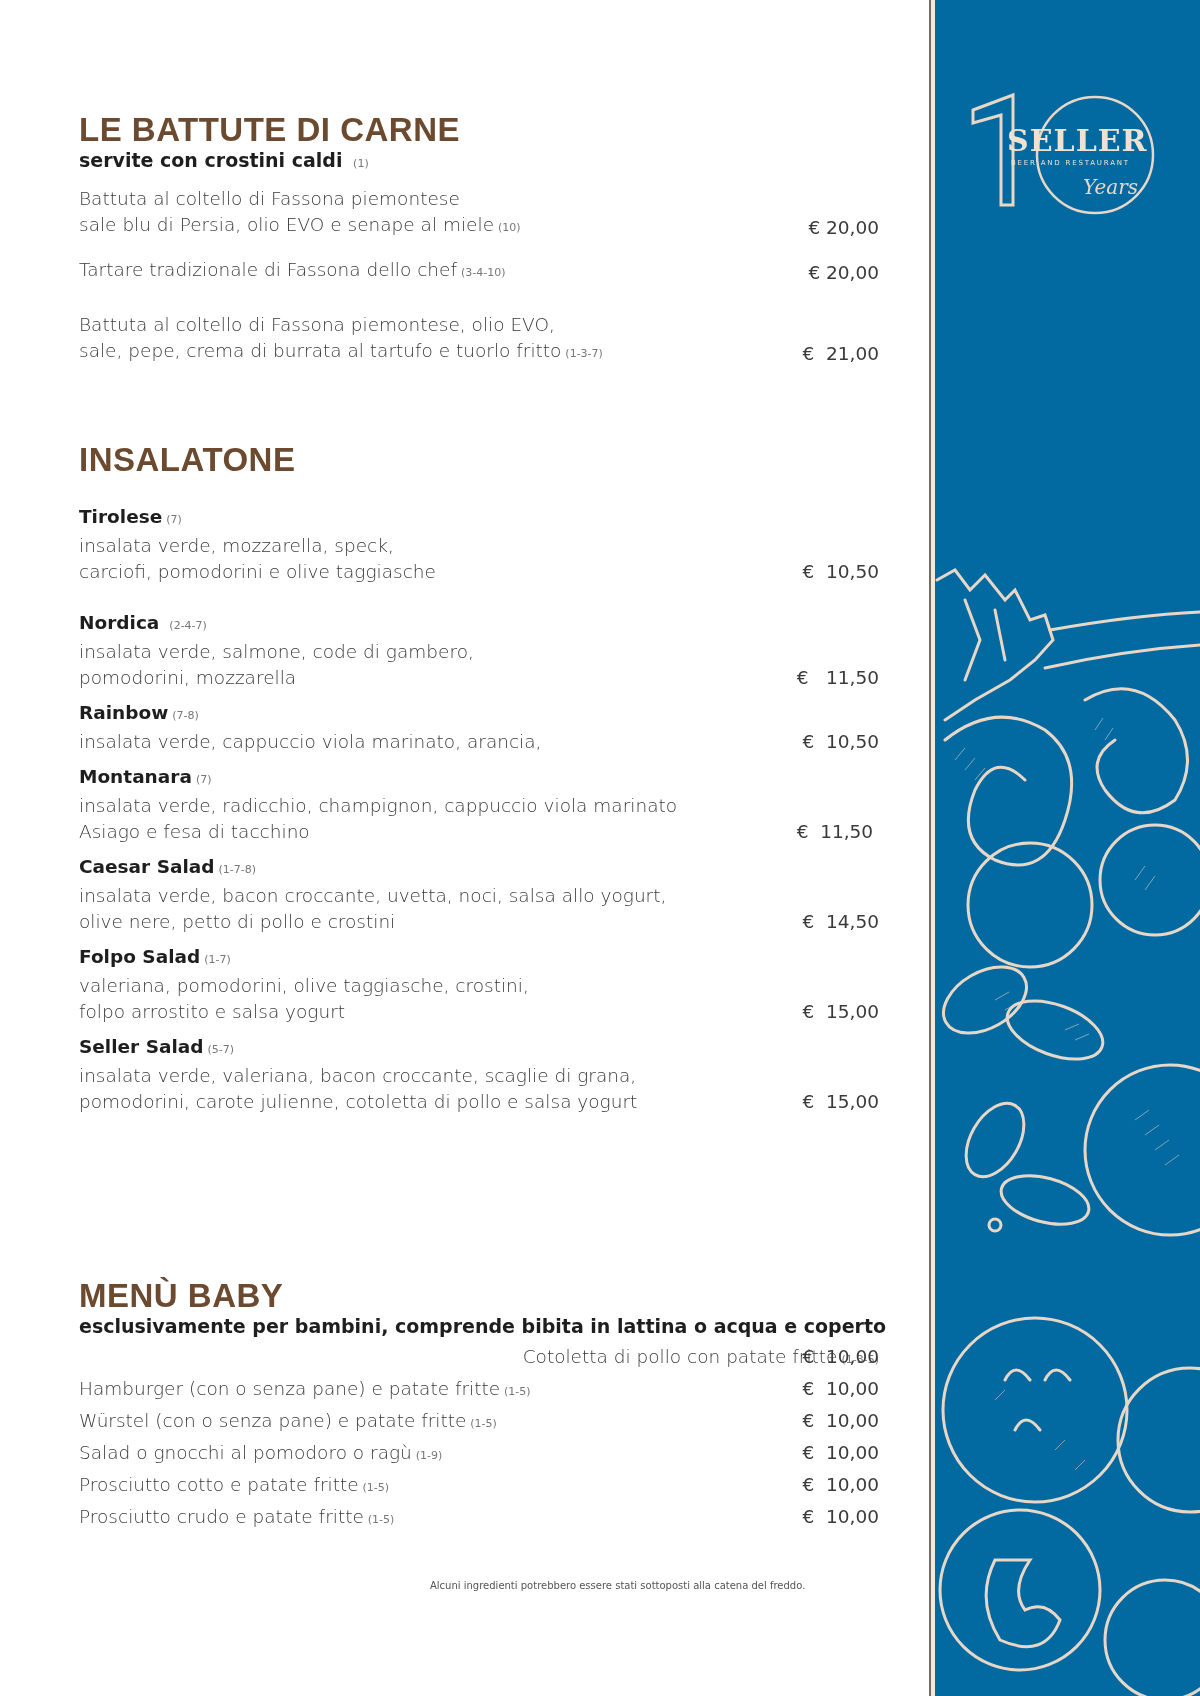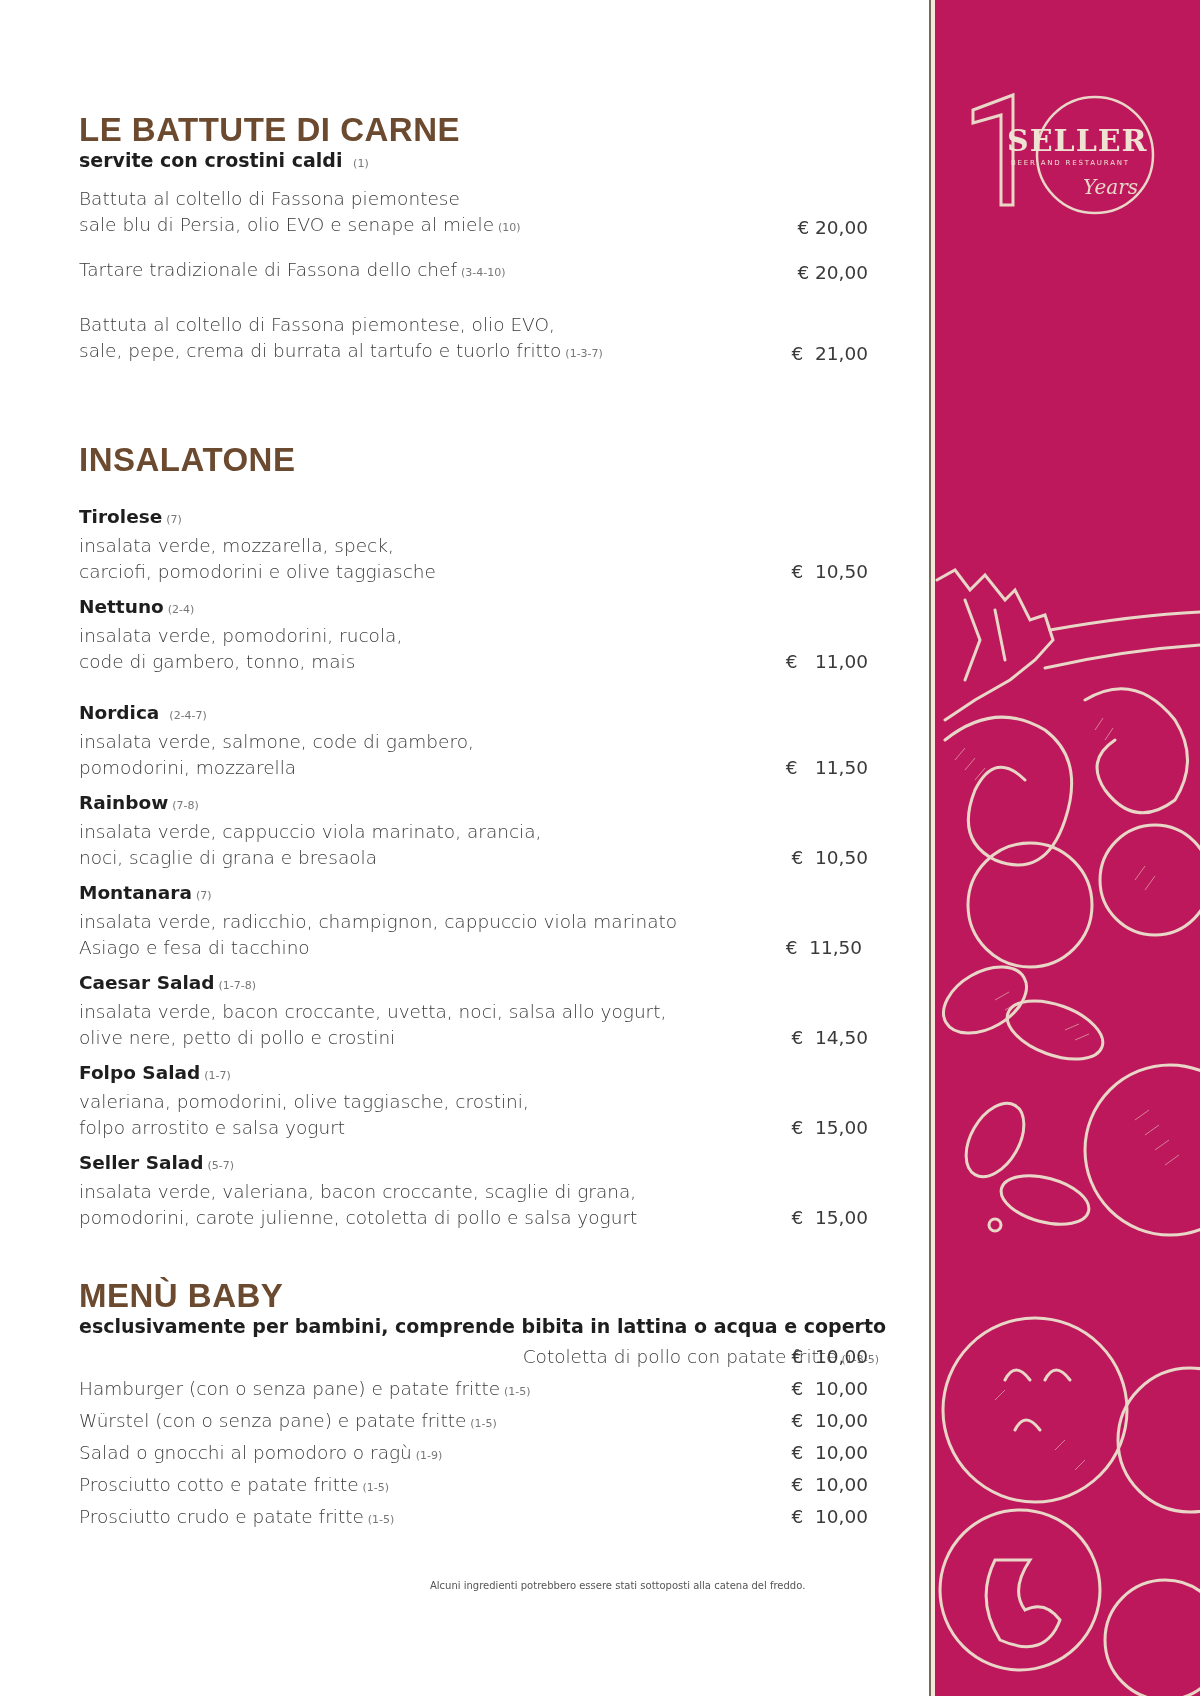--- a/index.html
+++ b/index.html
@@ -7,41 +7,41 @@
       width: 1200px; height: 1696px; position: relative; overflow: hidden;
       background: #ffffff;
       font-family: "DejaVu Sans", "Liberation Sans", sans-serif;
       color: #333333;
     }
     .page { position: absolute; left: 0; top: 0; width: 928px; height: 1696px; }
     .side-line { position: absolute; left: 929px; top: 0; width: 2px; height: 1696px; background: #7a6a5a; }
     .side-gap { position: absolute; left: 931px; top: 0; width: 4px; height: 1696px; background: #f3e8da; }
     .side-panel {
       position: absolute; left: 935px; top: 0; width: 265px; height: 1696px;
-      background: #be185d; overflow: hidden;
+      background: #0369a1; overflow: hidden;
     }
     .side-panel svg { position: absolute; left: 0; top: 0; }
 
     .section { position: absolute; left: 79px; width: 800px; }
     .sec-title {
       font-family: "Liberation Sans", sans-serif;
       font-size: 33px; color: #6b4a2f; letter-spacing: 0.5px; line-height: 36px;
       margin: 0;
     }
     .sec-sub {
       font-size: 19px; font-weight: bold; color: #1e1e1e; line-height: 24px;
       margin: 0;
     }
     .sec-sub .al { font-weight: normal; }
     .al { font-size: 11px; color: #777; margin-left: 4px; font-weight: normal; }
 
     .row { position: relative; width: 800px; }
     .desc { font-size: 18.5px; color: #3a3a3a; line-height: 26px; font-weight: 300; }
     .price {
-      position: absolute; right: 11px; bottom: 0;
+      position: absolute; right: 0; bottom: 0;
       font-size: 18.5px; color: #3a3a3a; line-height: 26px; white-space: pre;
     }
     .name { font-size: 18.5px; font-weight: bold; color: #1e1e1e; line-height: 26px; }
 
     .footnote {
       position: absolute; left: 430px; width: 450px; top: 1580px;
       text-align: left; font-size: 10px; color: #555;
     }
   </style>
 </head>
@@ -74,36 +74,29 @@
   <div class="section" style="top:442px;">
     <h2 class="sec-title">INSALATONE</h2>
     <div style="height:26px;"></div>
 
     <div class="row">
       <div class="name"><span>Tirolese</span><span class="al">(7)</span></div>
       <div class="desc">insalata verde, mozzarella, speck,</div>
       <div class="desc">carciofi, pomodorini e olive taggiasche</div>
       <div class="price">€  10,50</div>
     </div>
-    <div class="row" style="margin-top:9px;">
-      <div class="name"><span>Nettuno</span><span class="al">(2-4)</span></div>
-      <div class="desc">insalata verde, pomodorini, rucola,</div>
-      <div class="desc">code di gambero, tonno, mais</div>
-      <div class="price">€   11,00</div>
-    </div>
     <div class="row" style="margin-top:25px;">
       <div class="name"><span>Nordica</span><span class="al" style="margin-left:10px;">(2-4-7)</span></div>
       <div class="desc">insalata verde, salmone, code di gambero,</div>
       <div class="desc">pomodorini, mozzarella</div>
       <div class="price">€   11,50</div>
     </div>
     <div class="row" style="margin-top:9px;">
       <div class="name"><span>Rainbow</span><span class="al">(7-8)</span></div>
       <div class="desc">insalata verde, cappuccio viola marinato, arancia,</div>
-      <div class="desc">noci, scaglie di grana e bresaola</div>
       <div class="price">€  10,50</div>
     </div>
     <div class="row" style="margin-top:9px;">
       <div class="name"><span>Montanara</span><span class="al">(7)</span></div>
       <div class="desc" style="white-space:nowrap;">insalata verde, radicchio, champignon, cappuccio viola marinato</div>
       <div class="desc">Asiago e fesa di tacchino</div>
       <div class="price">€  11,50 </div>
     </div>
     <div class="row" style="margin-top:9px;">
       <div class="name"><span>Caesar Salad</span><span class="al">(1-7-8)</span></div>

